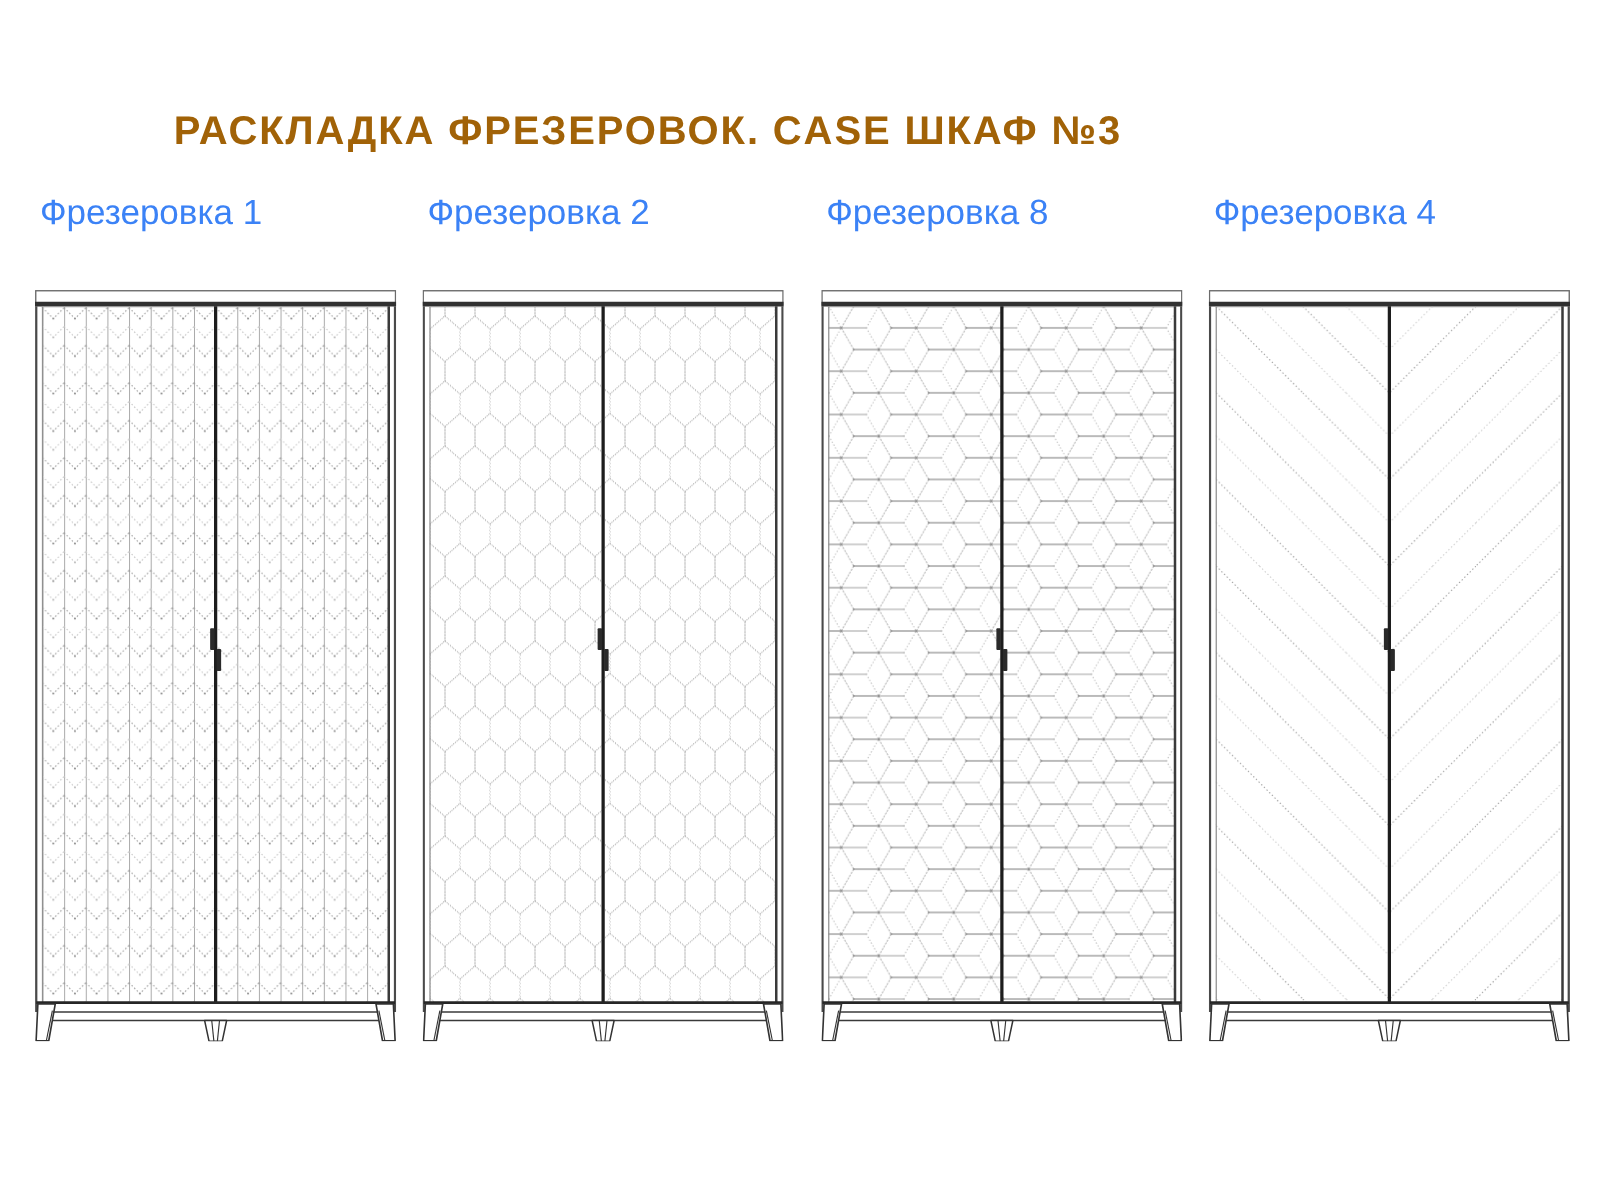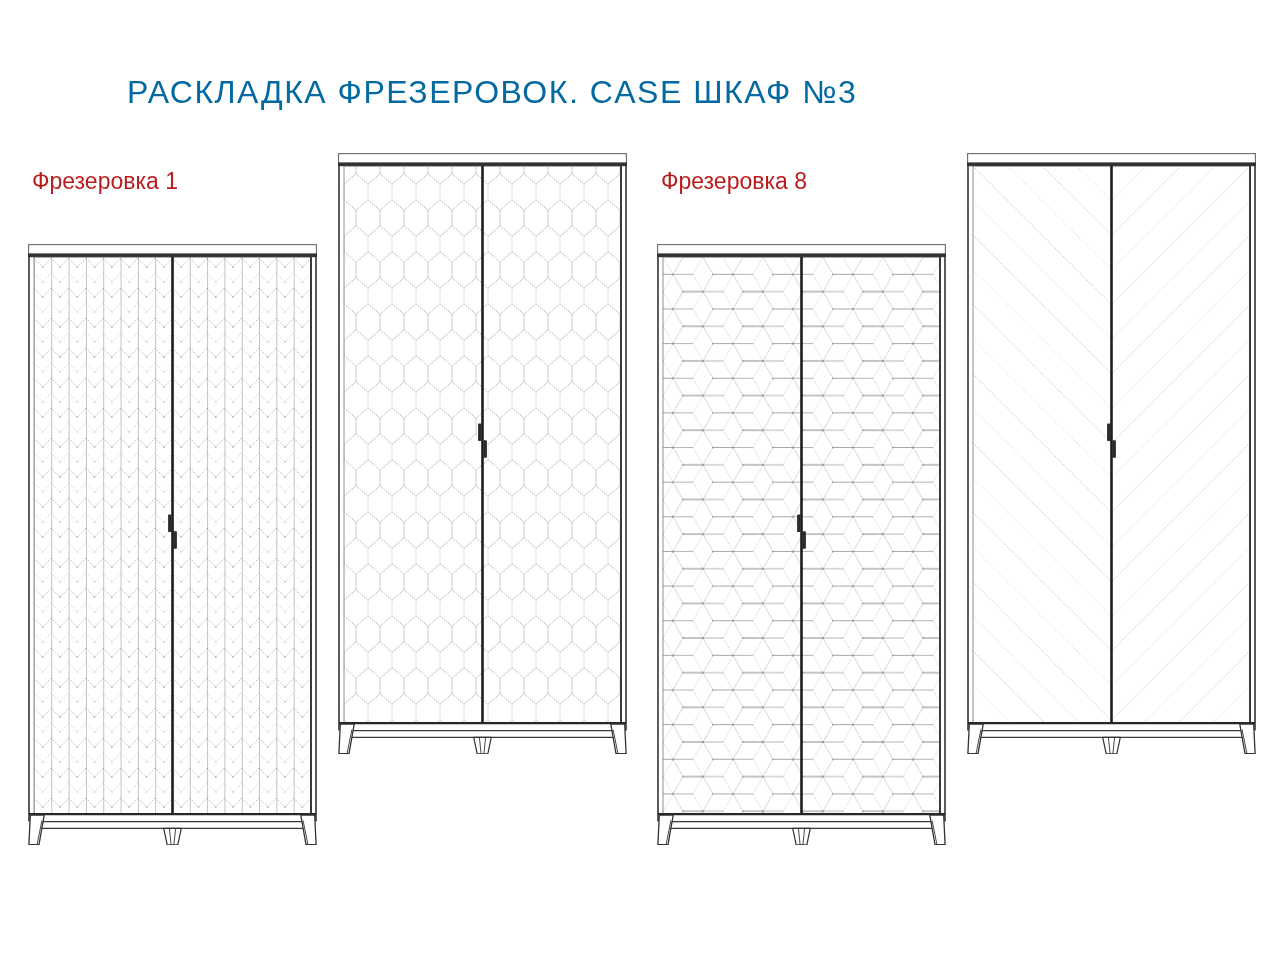--- a/index.html
+++ b/index.html
@@ -1,26 +1,26 @@
 <!DOCTYPE html>
 <html><head>
 <meta charset="utf-8">
 <style>
   html,body{margin:0;padding:0;}
   body{
     width:1281px;height:961px;position:relative;background:#ffffff;
     font-family:"Liberation Sans", sans-serif;overflow:hidden;
   }
   .page-title{
-    position:absolute;left:127px;top:74px;margin:0;
-    font-size:32px;font-weight:400;letter-spacing:1.5px;color:#0369a1;white-space:nowrap;
+    position:absolute;left:127px;top:74px;margin:12px;
+    font-size:32px;font-weight:700;letter-spacing:1.5px;color:#a16207;white-space:nowrap;
   }
   figure.wardrobe{position:absolute;top:153px;margin:0;padding:0;}
   figure.wardrobe figcaption{
-    font-size:23px;line-height:33px;color:#b91c1c;margin:12px 0 46px 4px;white-space:nowrap;
+    font-size:28px;line-height:33px;color:#3b82f6;margin:0 0 46px 4px;white-space:nowrap;
   }
   .w1{left:28px}.w2{left:338px}.w3{left:657px}.w4{left:967px}
   svg.cab{display:block;}
   .defs-holder{position:absolute;width:0;height:0;overflow:hidden;}
 </style>
 </head>
 <body>
 
 <svg class="defs-holder" aria-hidden="true">
   <defs>
@@ -97,20 +97,21 @@
       <line x1="13.9" y1="576.5" x2="9.2" y2="600" stroke="#333333" stroke-width="0.9"></line>
       <path d="M272.8,571.2 L286.7,571.2 L288.1,600.6 L278,600.6 Z" fill="#ffffff" stroke="#333333" stroke-width="1.3" stroke-linejoin="round"></path>
       <line x1="275.1" y1="576.5" x2="279.8" y2="600" stroke="#333333" stroke-width="0.9"></line>
       <path d="M135.7,584.4 L153.3,584.4 L149.8,600.9 L139.2,600.9 Z" fill="#ffffff" stroke="#333333" stroke-width="1.2" stroke-linejoin="round"></path>
       <line x1="141.4" y1="584.4" x2="143.1" y2="600.9" stroke="#333333" stroke-width="0.9"></line>
       <line x1="147.6" y1="584.4" x2="145.9" y2="600.9" stroke="#333333" stroke-width="0.9"></line>
     </svg>
 </figure>
 
 <figure class="wardrobe w2">
+  <figcaption>Фрезеровка 2</figcaption>
   <svg class="cab" width="289" height="601" viewBox="0 0 289 601">
       <rect x="0.6" y="0.6" width="287.8" height="11.4" fill="#ffffff" stroke="#6b6b6b" stroke-width="1.1"></rect>
       <rect x="0" y="9.4" width="289" height="3.8" fill="#313131"></rect>
       <rect x="5.6" y="13" width="277.79999999999995" height="557" fill="url(#pat-hexagons)"></rect>
       <line x1="1" y1="13" x2="1" y2="577.5" stroke="#4a4a4a" stroke-width="1.8"></line>
       <line x1="288" y1="13" x2="288" y2="577.5" stroke="#4a4a4a" stroke-width="1.8"></line>
       <line x1="5.2" y1="13.4" x2="283.8" y2="13.4" stroke="#9a9a9a" stroke-width="0.8"></line>
       <line x1="6" y1="13" x2="6" y2="570" stroke="#909090" stroke-width="1"></line>
       <line x1="283" y1="13" x2="283" y2="570" stroke="#3a3a3a" stroke-width="2"></line>
       <line x1="144.5" y1="13" x2="144.5" y2="570" stroke="#1d1d1d" stroke-width="2.6"></line>
@@ -154,20 +155,21 @@
       <line x1="13.9" y1="576.5" x2="9.2" y2="600" stroke="#333333" stroke-width="0.9"></line>
       <path d="M272.8,571.2 L286.7,571.2 L288.1,600.6 L278,600.6 Z" fill="#ffffff" stroke="#333333" stroke-width="1.3" stroke-linejoin="round"></path>
       <line x1="275.1" y1="576.5" x2="279.8" y2="600" stroke="#333333" stroke-width="0.9"></line>
       <path d="M135.7,584.4 L153.3,584.4 L149.8,600.9 L139.2,600.9 Z" fill="#ffffff" stroke="#333333" stroke-width="1.2" stroke-linejoin="round"></path>
       <line x1="141.4" y1="584.4" x2="143.1" y2="600.9" stroke="#333333" stroke-width="0.9"></line>
       <line x1="147.6" y1="584.4" x2="145.9" y2="600.9" stroke="#333333" stroke-width="0.9"></line>
     </svg>
 </figure>
 
 <figure class="wardrobe w4">
+  <figcaption>Фрезеровка 4</figcaption>
   <svg class="cab" width="289" height="601" viewBox="0 0 289 601">
       <rect x="0.6" y="0.6" width="287.8" height="11.4" fill="#ffffff" stroke="#6b6b6b" stroke-width="1.1"></rect>
       <rect x="0" y="9.4" width="289" height="3.8" fill="#313131"></rect>
       <rect x="5.6" y="13" width="138.9" height="557" fill="url(#pat-chevL)"></rect>
       <rect x="144.5" y="13" width="138.89999999999998" height="557" fill="url(#pat-chevR)"></rect>
       <line x1="1" y1="13" x2="1" y2="577.5" stroke="#4a4a4a" stroke-width="1.8"></line>
       <line x1="288" y1="13" x2="288" y2="577.5" stroke="#4a4a4a" stroke-width="1.8"></line>
       <line x1="5.2" y1="13.4" x2="283.8" y2="13.4" stroke="#9a9a9a" stroke-width="0.8"></line>
       <line x1="6" y1="13" x2="6" y2="570" stroke="#909090" stroke-width="1"></line>
       <line x1="283" y1="13" x2="283" y2="570" stroke="#3a3a3a" stroke-width="2"></line>

